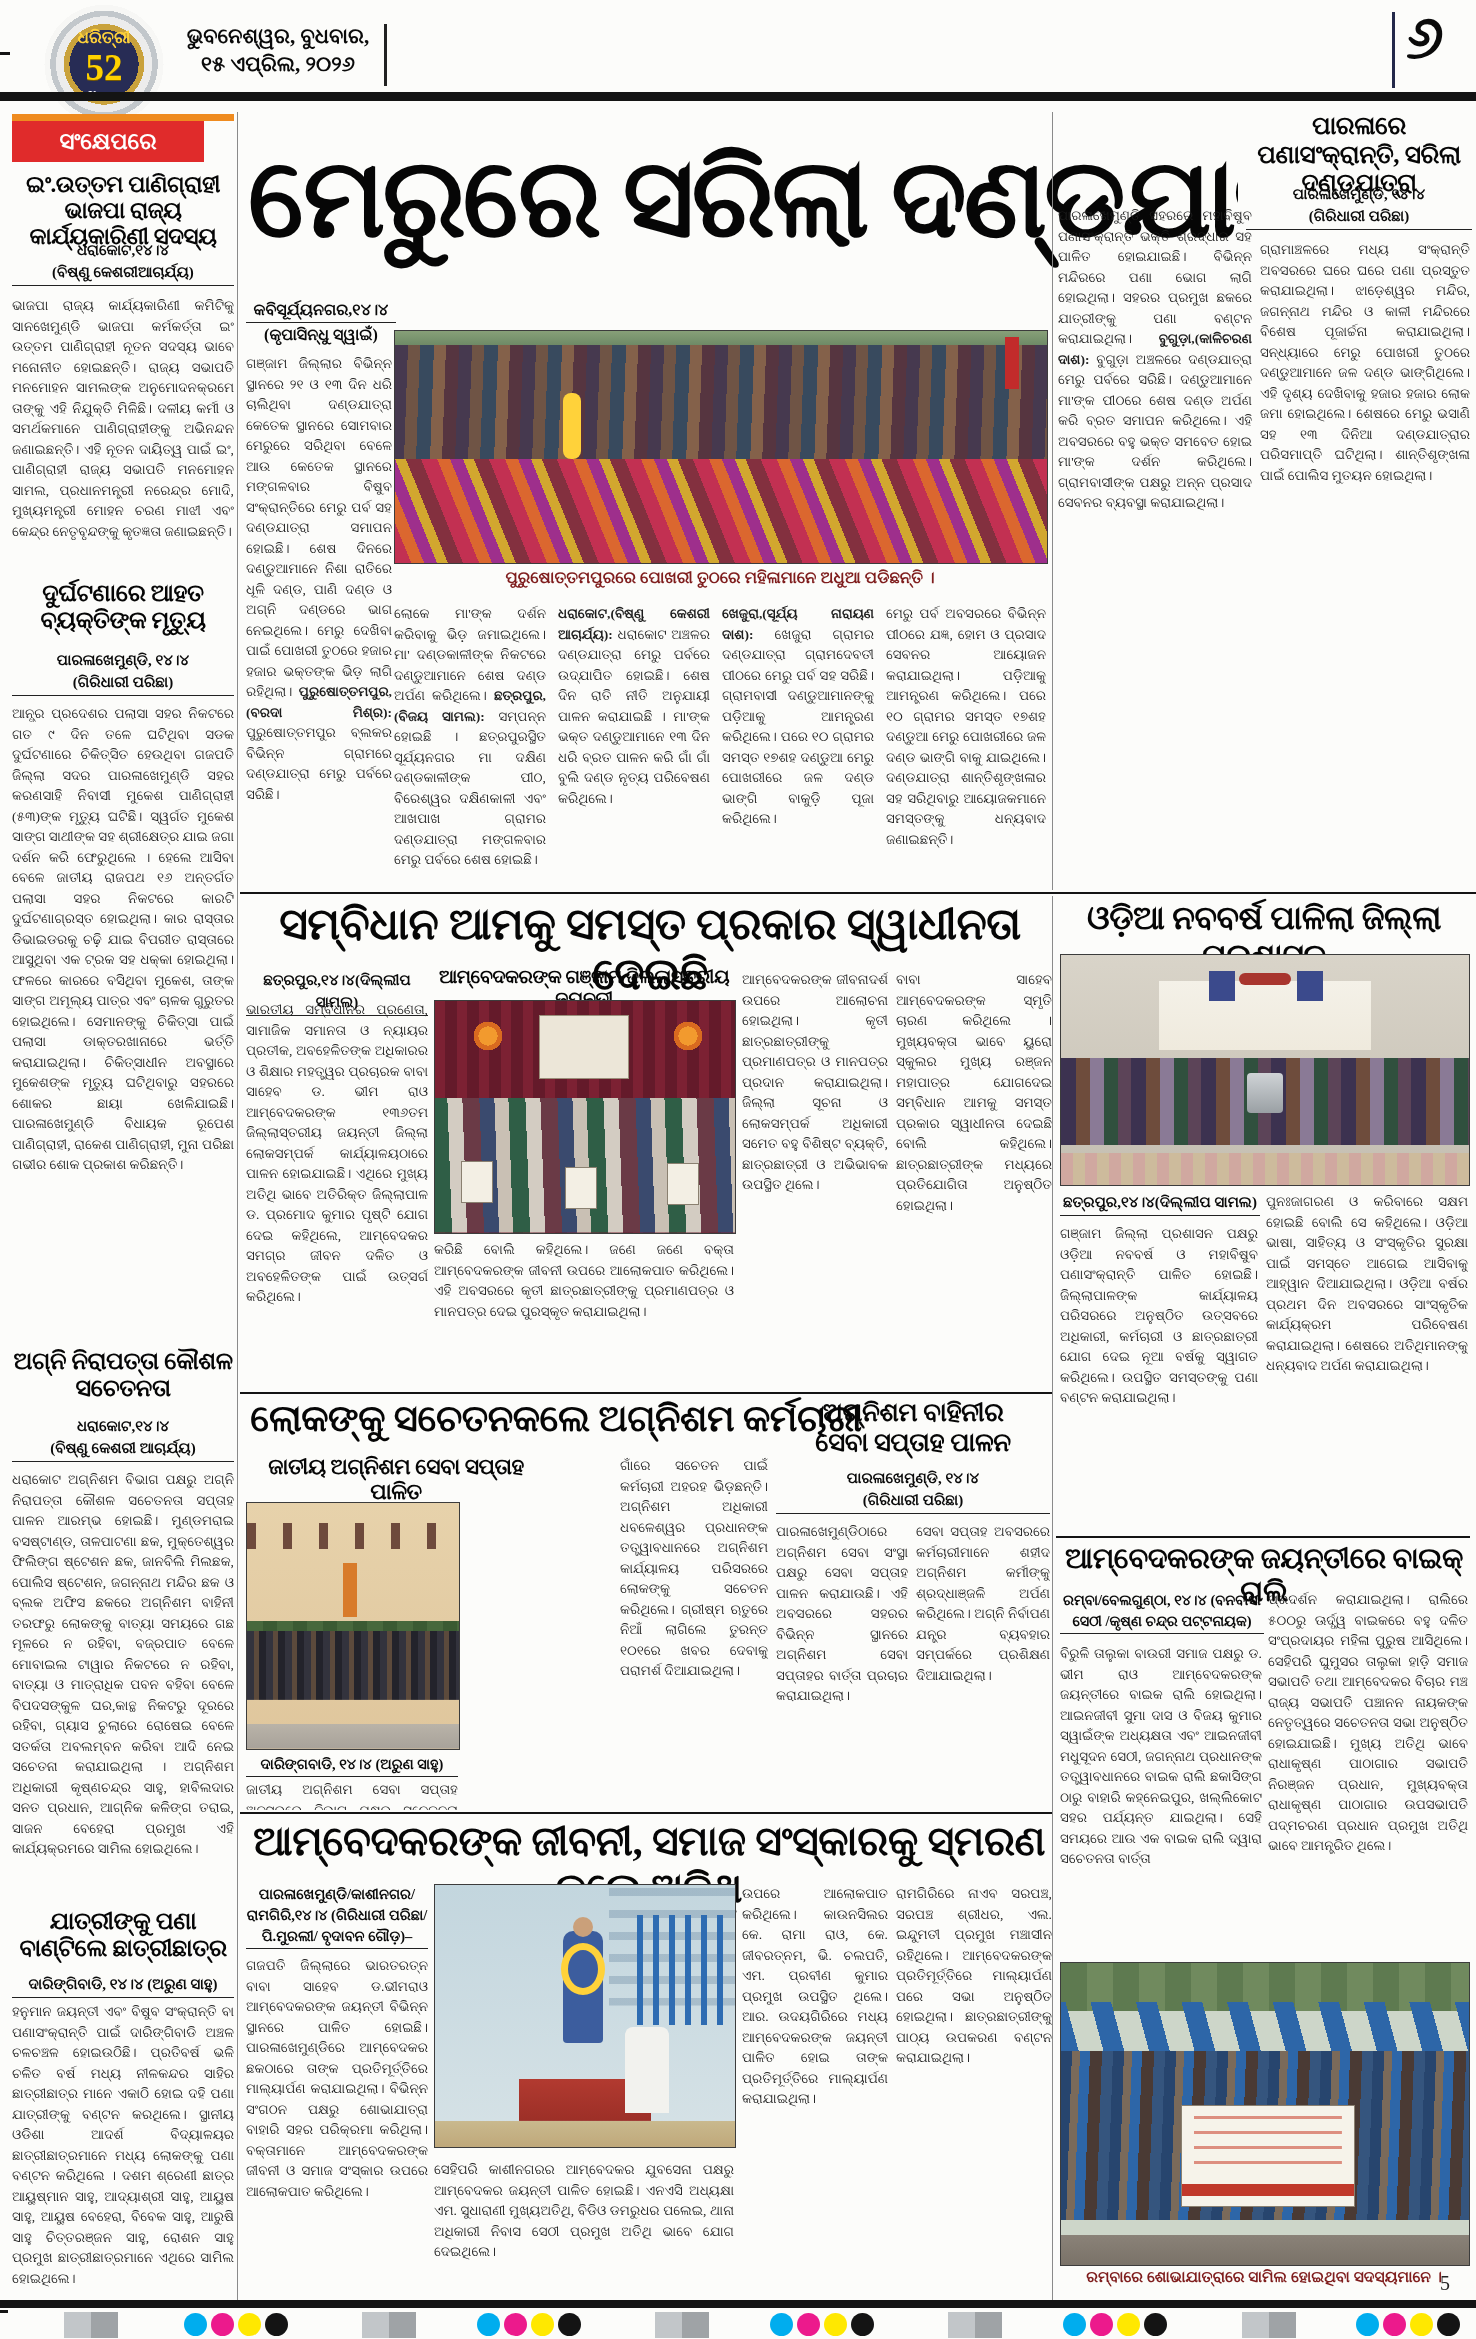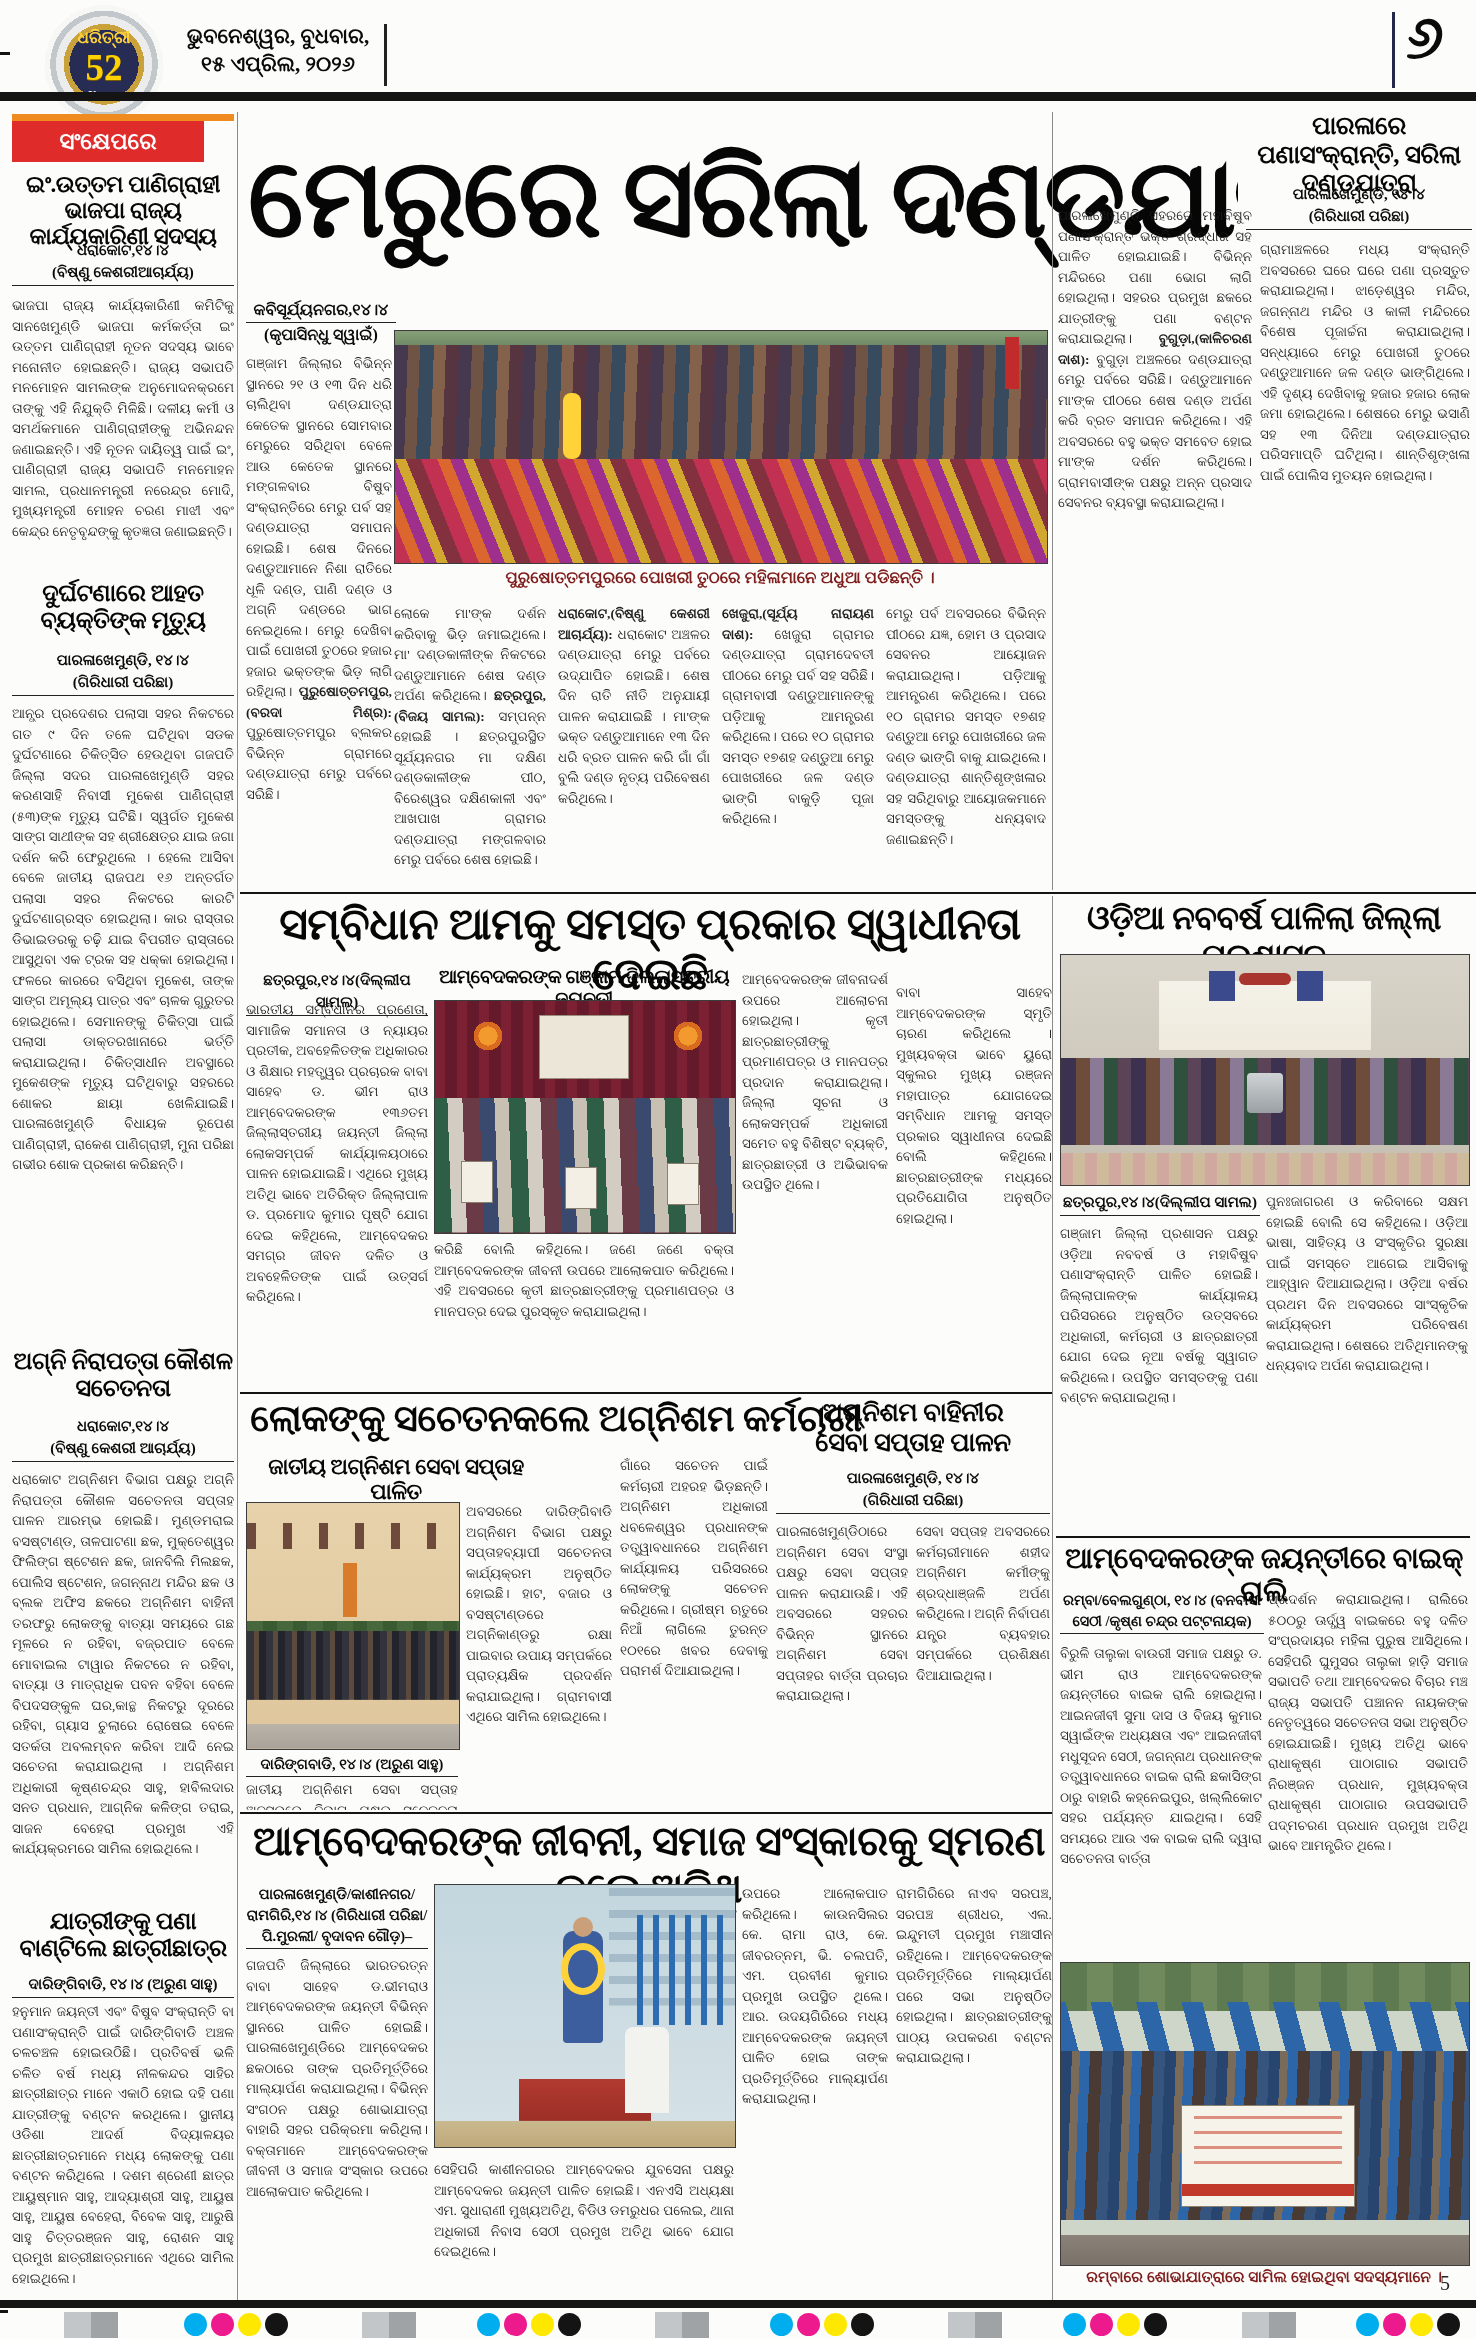--- a/index.html
+++ b/index.html
@@ -167,21 +167,21 @@
     <div class="ph-child" style="left:26px;bottom:30px;width:30px;height:40px;background:#f3efe4;border:1px solid #8a8070;"></div>
     <div class="ph-child" style="left:130px;bottom:24px;width:30px;height:40px;background:#f3efe4;border:1px solid #8a8070;"></div>
     <div class="ph-child" style="right:36px;bottom:28px;width:30px;height:40px;background:#f3efe4;border:1px solid #8a8070;"></div>
   </div>
   <div class="col" style="left:434px;top:1240px;width:300px;height:148px;">
     <span>କରିଛି ବୋଲି କହିଥିଲେ। ଜଣେ ଜଣେ ବକ୍ତା ଆମ୍ବେଦକରଙ୍କ ଜୀବନୀ ଉପରେ ଆଲୋକପାତ କରିଥିଲେ। ଏହି ଅବସରରେ କୃତୀ ଛାତ୍ରଛାତ୍ରୀଙ୍କୁ ପ୍ରମାଣପତ୍ର ଓ ମାନପତ୍ର ଦେଇ ପୁରସ୍କୃତ କରାଯାଇଥିଲା।</span>
   </div>
   <div class="col" style="left:742px;top:970px;width:146px;height:418px;">
     <span>ଆମ୍ବେଦକରଙ୍କ ଜୀବନାଦର୍ଶ ଉପରେ ଆଲୋଚନା ହୋଇଥିଲା। କୃତୀ ଛାତ୍ରଛାତ୍ରୀଙ୍କୁ ପ୍ରମାଣପତ୍ର ଓ ମାନପତ୍ର ପ୍ରଦାନ କରାଯାଇଥିଲା। ଜିଲ୍ଲା ସୂଚନା ଓ ଲୋକସମ୍ପର୍କ ଅଧିକାରୀ ସମେତ ବହୁ ବିଶିଷ୍ଟ ବ୍ୟକ୍ତି, ଛାତ୍ରଛାତ୍ରୀ ଓ ଅଭିଭାବକ ଉପସ୍ଥିତ ଥିଲେ।</span>
   </div>
-  <div class="col" style="left:896px;top:970px;width:156px;height:418px;margin-top:13px;">
+  <div class="col" style="left:896px;top:970px;width:156px;height:418px;">
     <span>ବାବା ସାହେବ ଆମ୍ବେଦକରଙ୍କ ସ୍ମୃତି ଚାରଣ କରିଥିଲେ । ମୁଖ୍ୟବକ୍ତା ଭାବେ ୟୁରୋ ସ୍କୁଲର ମୁଖ୍ୟ ରଞ୍ଜନ ମହାପାତ୍ର ଯୋଗଦେଇ ସମ୍ବିଧାନ ଆମକୁ ସମସ୍ତ ପ୍ରକାର ସ୍ୱାଧୀନତା ଦେଇଛି ବୋଲି କହିଥିଲେ। ଛାତ୍ରଛାତ୍ରୀଙ୍କ ମଧ୍ୟରେ ପ୍ରତିଯୋଗିତା ଅନୁଷ୍ଠିତ ହୋଇଥିଲା।</span>
   </div>
 
   <div class="vrule" style="left:1052px;top:896px;width:1px;height:1404px;background:#8a8a8a;"></div>
   <div class="hd" style="left:1058px;top:900px;width:412px;font-size:33px;">ଓଡ଼ିଆ ନବବର୍ଷ ପାଳିଲା ଜିଲ୍ଲା ପ୍ରଶାସନ</div>
   <div class="photo" id="nababarsha-photo" style="left:1060px;top:954px;width:408px;height:230px;
        background-image:
          repeating-linear-gradient(90deg,#d0a8a0 0 12px,#cdbb9c 12px 24px),
          repeating-linear-gradient(90deg,#3c3250 0 15px,#6e4c3c 15px 29px,#8a7a96 29px 43px,#30503e 43px 57px,#5c4458 57px 70px),
          linear-gradient(#f4f1e8,#efeadd),
@@ -217,23 +217,20 @@
          linear-gradient(#e7d2ab,#dfc69c);
        background-size:100% 10%,100% 28%,100% 14%,100% 26px,100% 100%;
        background-position:bottom,0 72%,0 56%,0 20px,top;">
     <div class="ph-child" style="left:96px;top:60px;width:14px;height:54px;background:#d87b2a;"></div>
   </div>
   <div class="dl" style="left:246px;top:1754px;width:212px;font-size:14.5px;">
     <span class="u">ଦାରିଙ୍ଗବାଡି, ୧୪।୪ (ଅରୁଣ ସାହୁ)</span>
   </div>
   <div class="col" style="left:246px;top:1780px;width:212px;height:30px;">
     <span>ଜାତୀୟ ଅଗ୍ନିଶମ ସେବା ସପ୍ତାହ ଅବସରରେ ବିଭାଗ ପକ୍ଷରୁ ସଚେତନତା କାର୍ଯ୍ୟକ୍ରମ ହୋଇଥିଲା।</span>
-  </div>
-  <div class="col" style="left:466px;top:1502px;width:146px;height:308px;">
-    <span>ଅବସରରେ ଦାରିଙ୍ଗିବାଡି ଅଗ୍ନିଶମ ବିଭାଗ ପକ୍ଷରୁ ସପ୍ତାହବ୍ୟାପୀ ସଚେତନତା କାର୍ଯ୍ୟକ୍ରମ ଅନୁଷ୍ଠିତ ହୋଇଛି। ହାଟ, ବଜାର ଓ ବସଷ୍ଟାଣ୍ଡରେ ଅଗ୍ନିକାଣ୍ଡରୁ ରକ୍ଷା ପାଇବାର ଉପାୟ ସମ୍ପର୍କରେ ପ୍ରାତ୍ୟକ୍ଷିକ ପ୍ରଦର୍ଶନ କରାଯାଇଥିଲା। ଗ୍ରାମବାସୀ ଏଥିରେ ସାମିଲ ହୋଇଥିଲେ।</span>
   </div>
   <div class="col" style="left:620px;top:1456px;width:148px;height:354px;">
     <span>ଗାଁରେ ସଚେତନ ପାଇଁ କର୍ମଚାରୀ ଅହରହ ଭିଡ଼ଛନ୍ତି। ଅଗ୍ନିଶମ ଅଧିକାରୀ ଧବଳେଶ୍ୱର ପ୍ରଧାନଙ୍କ ତତ୍ତ୍ୱାବଧାନରେ ଅଗ୍ନିଶମ କାର୍ଯ୍ୟାଳୟ ପରିସରରେ ଲୋକଙ୍କୁ ସଚେତନ କରିଥିଲେ। ଗ୍ରୀଷ୍ମ ଋତୁରେ ନିଆଁ ଲାଗିଲେ ତୁରନ୍ତ ୧୦୧ରେ ଖବର ଦେବାକୁ ପରାମର୍ଶ ଦିଆଯାଇଥିଲା।</span>
   </div>
 
   <div class="hd" style="left:776px;top:1398px;width:274px;font-size:26px;">
     <span style="display:block;">ଅଗ୍ନିଶମ ବାହିନୀର</span>
     <span style="display:block;">ସେବା ସପ୍ତାହ ପାଳନ</span>
   </div>
   <div class="dl" style="left:776px;top:1468px;width:274px;">

